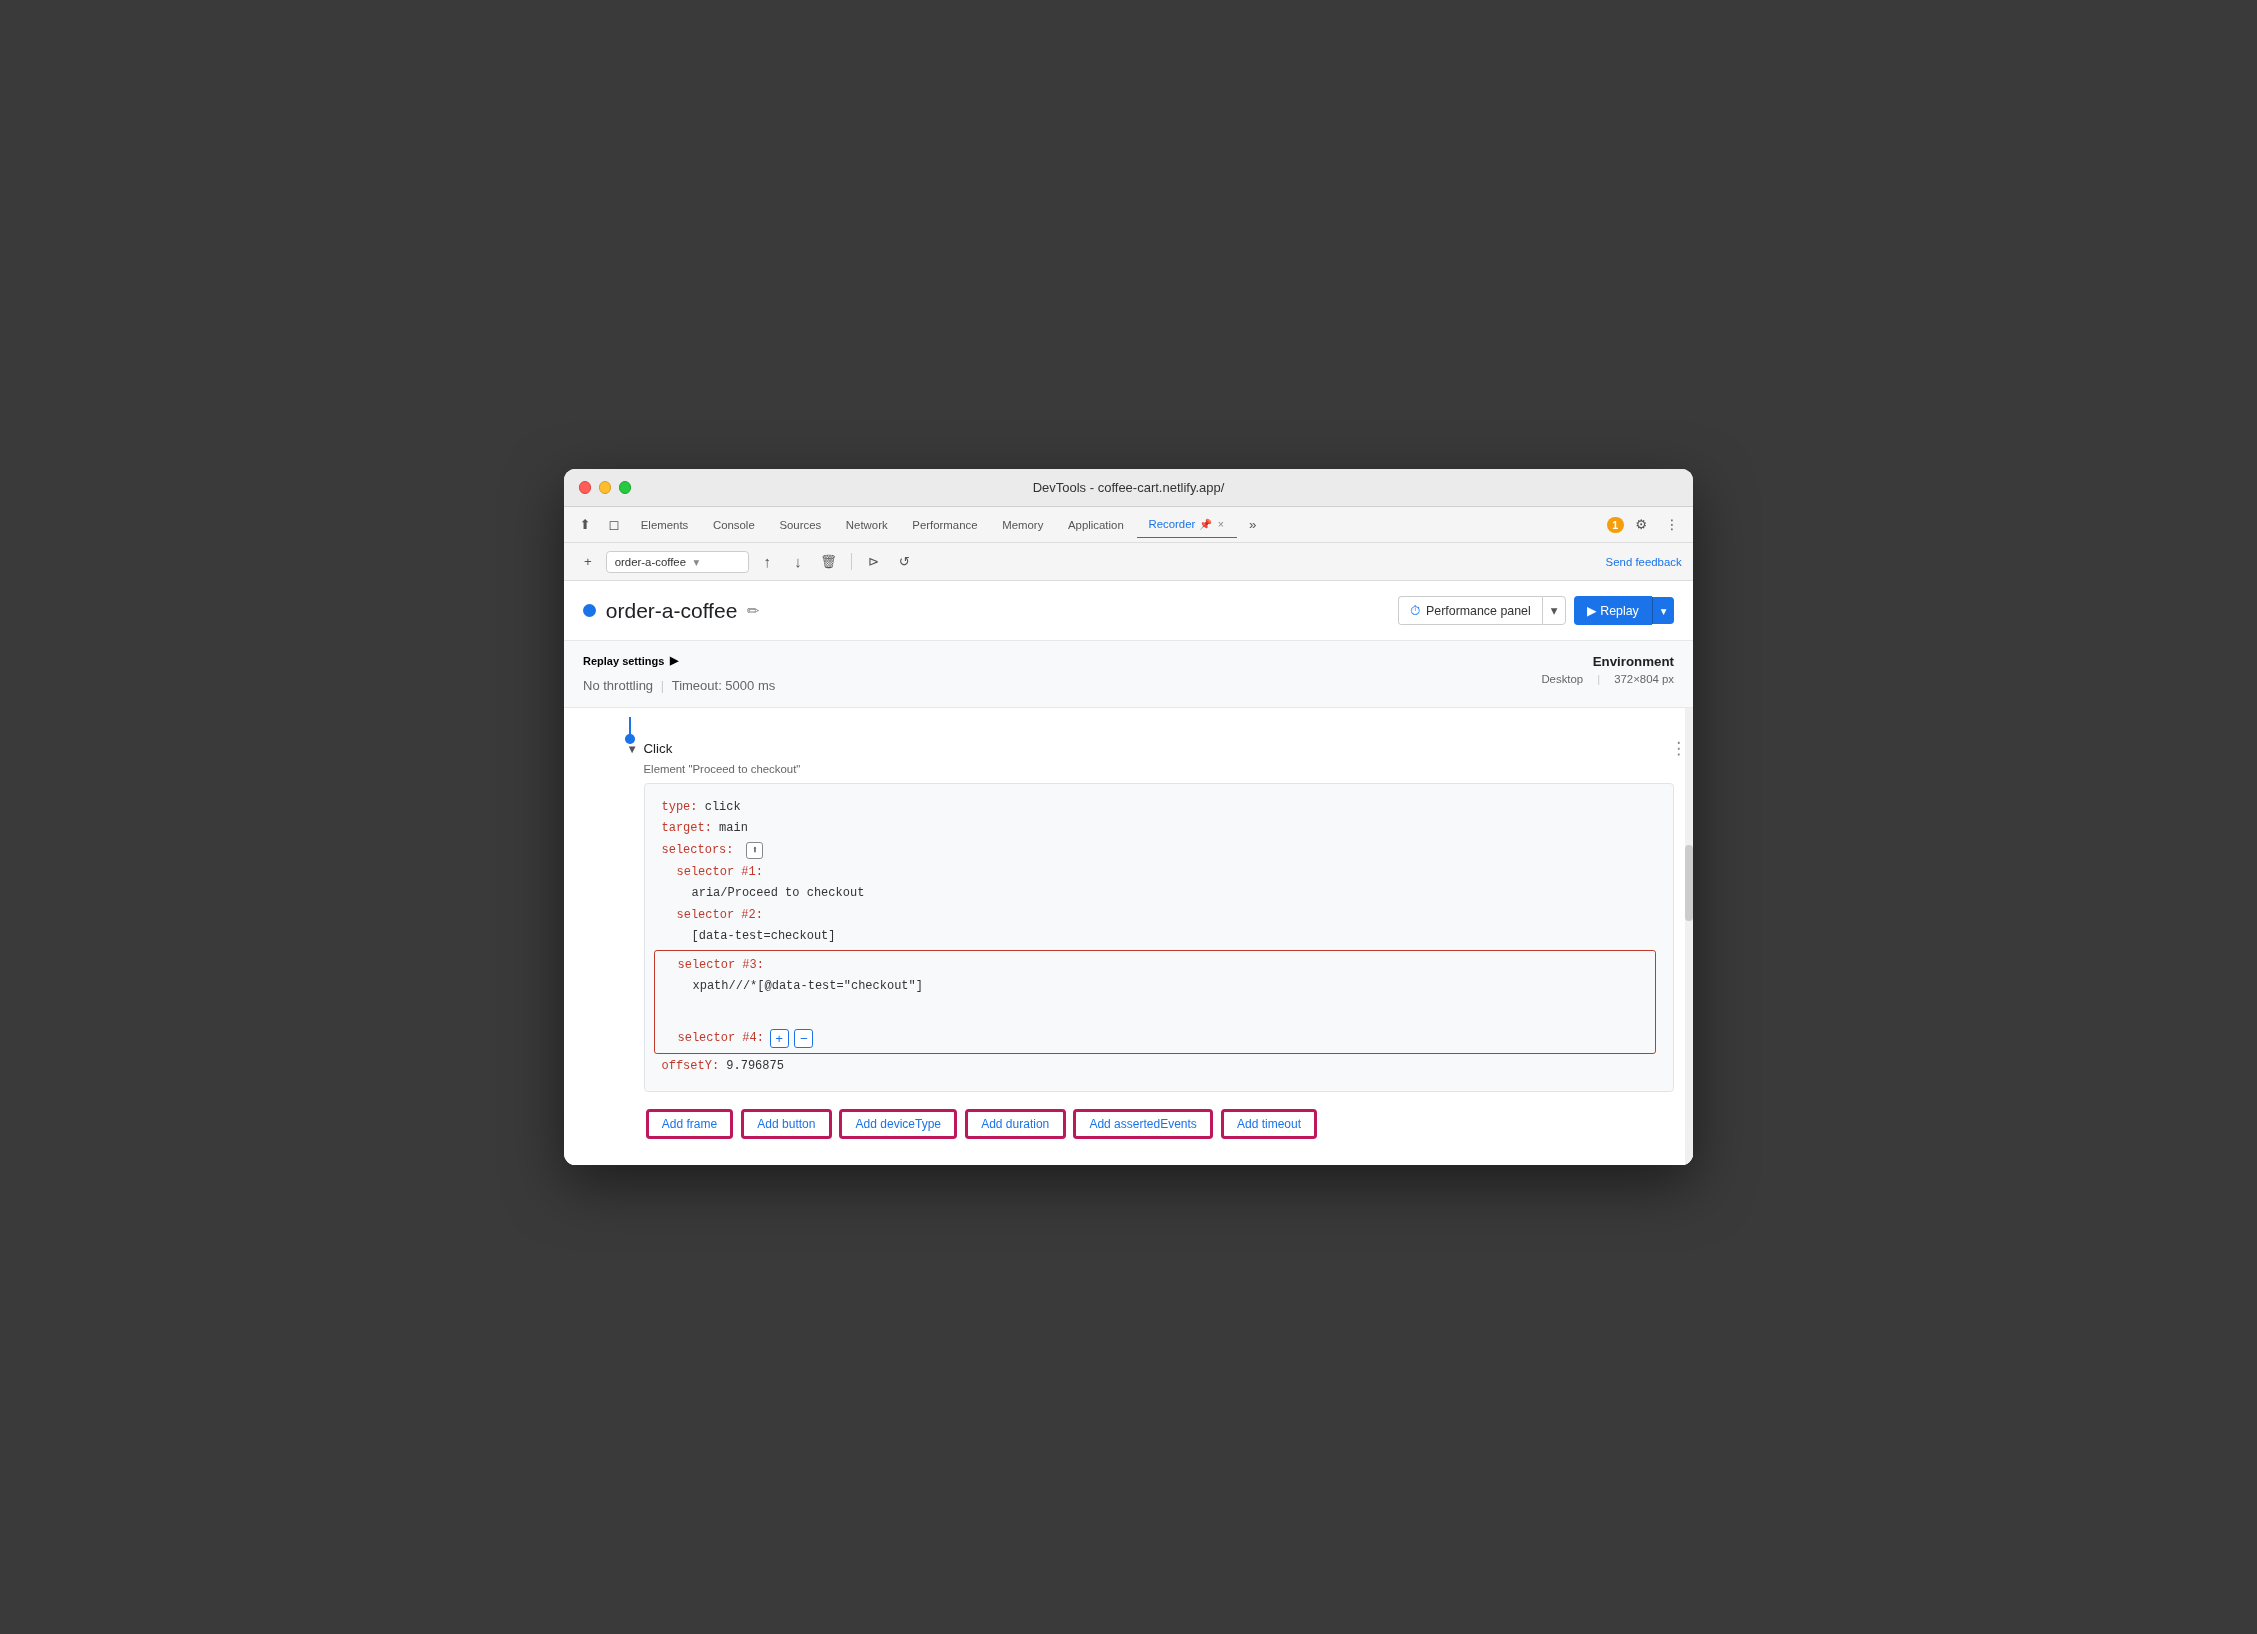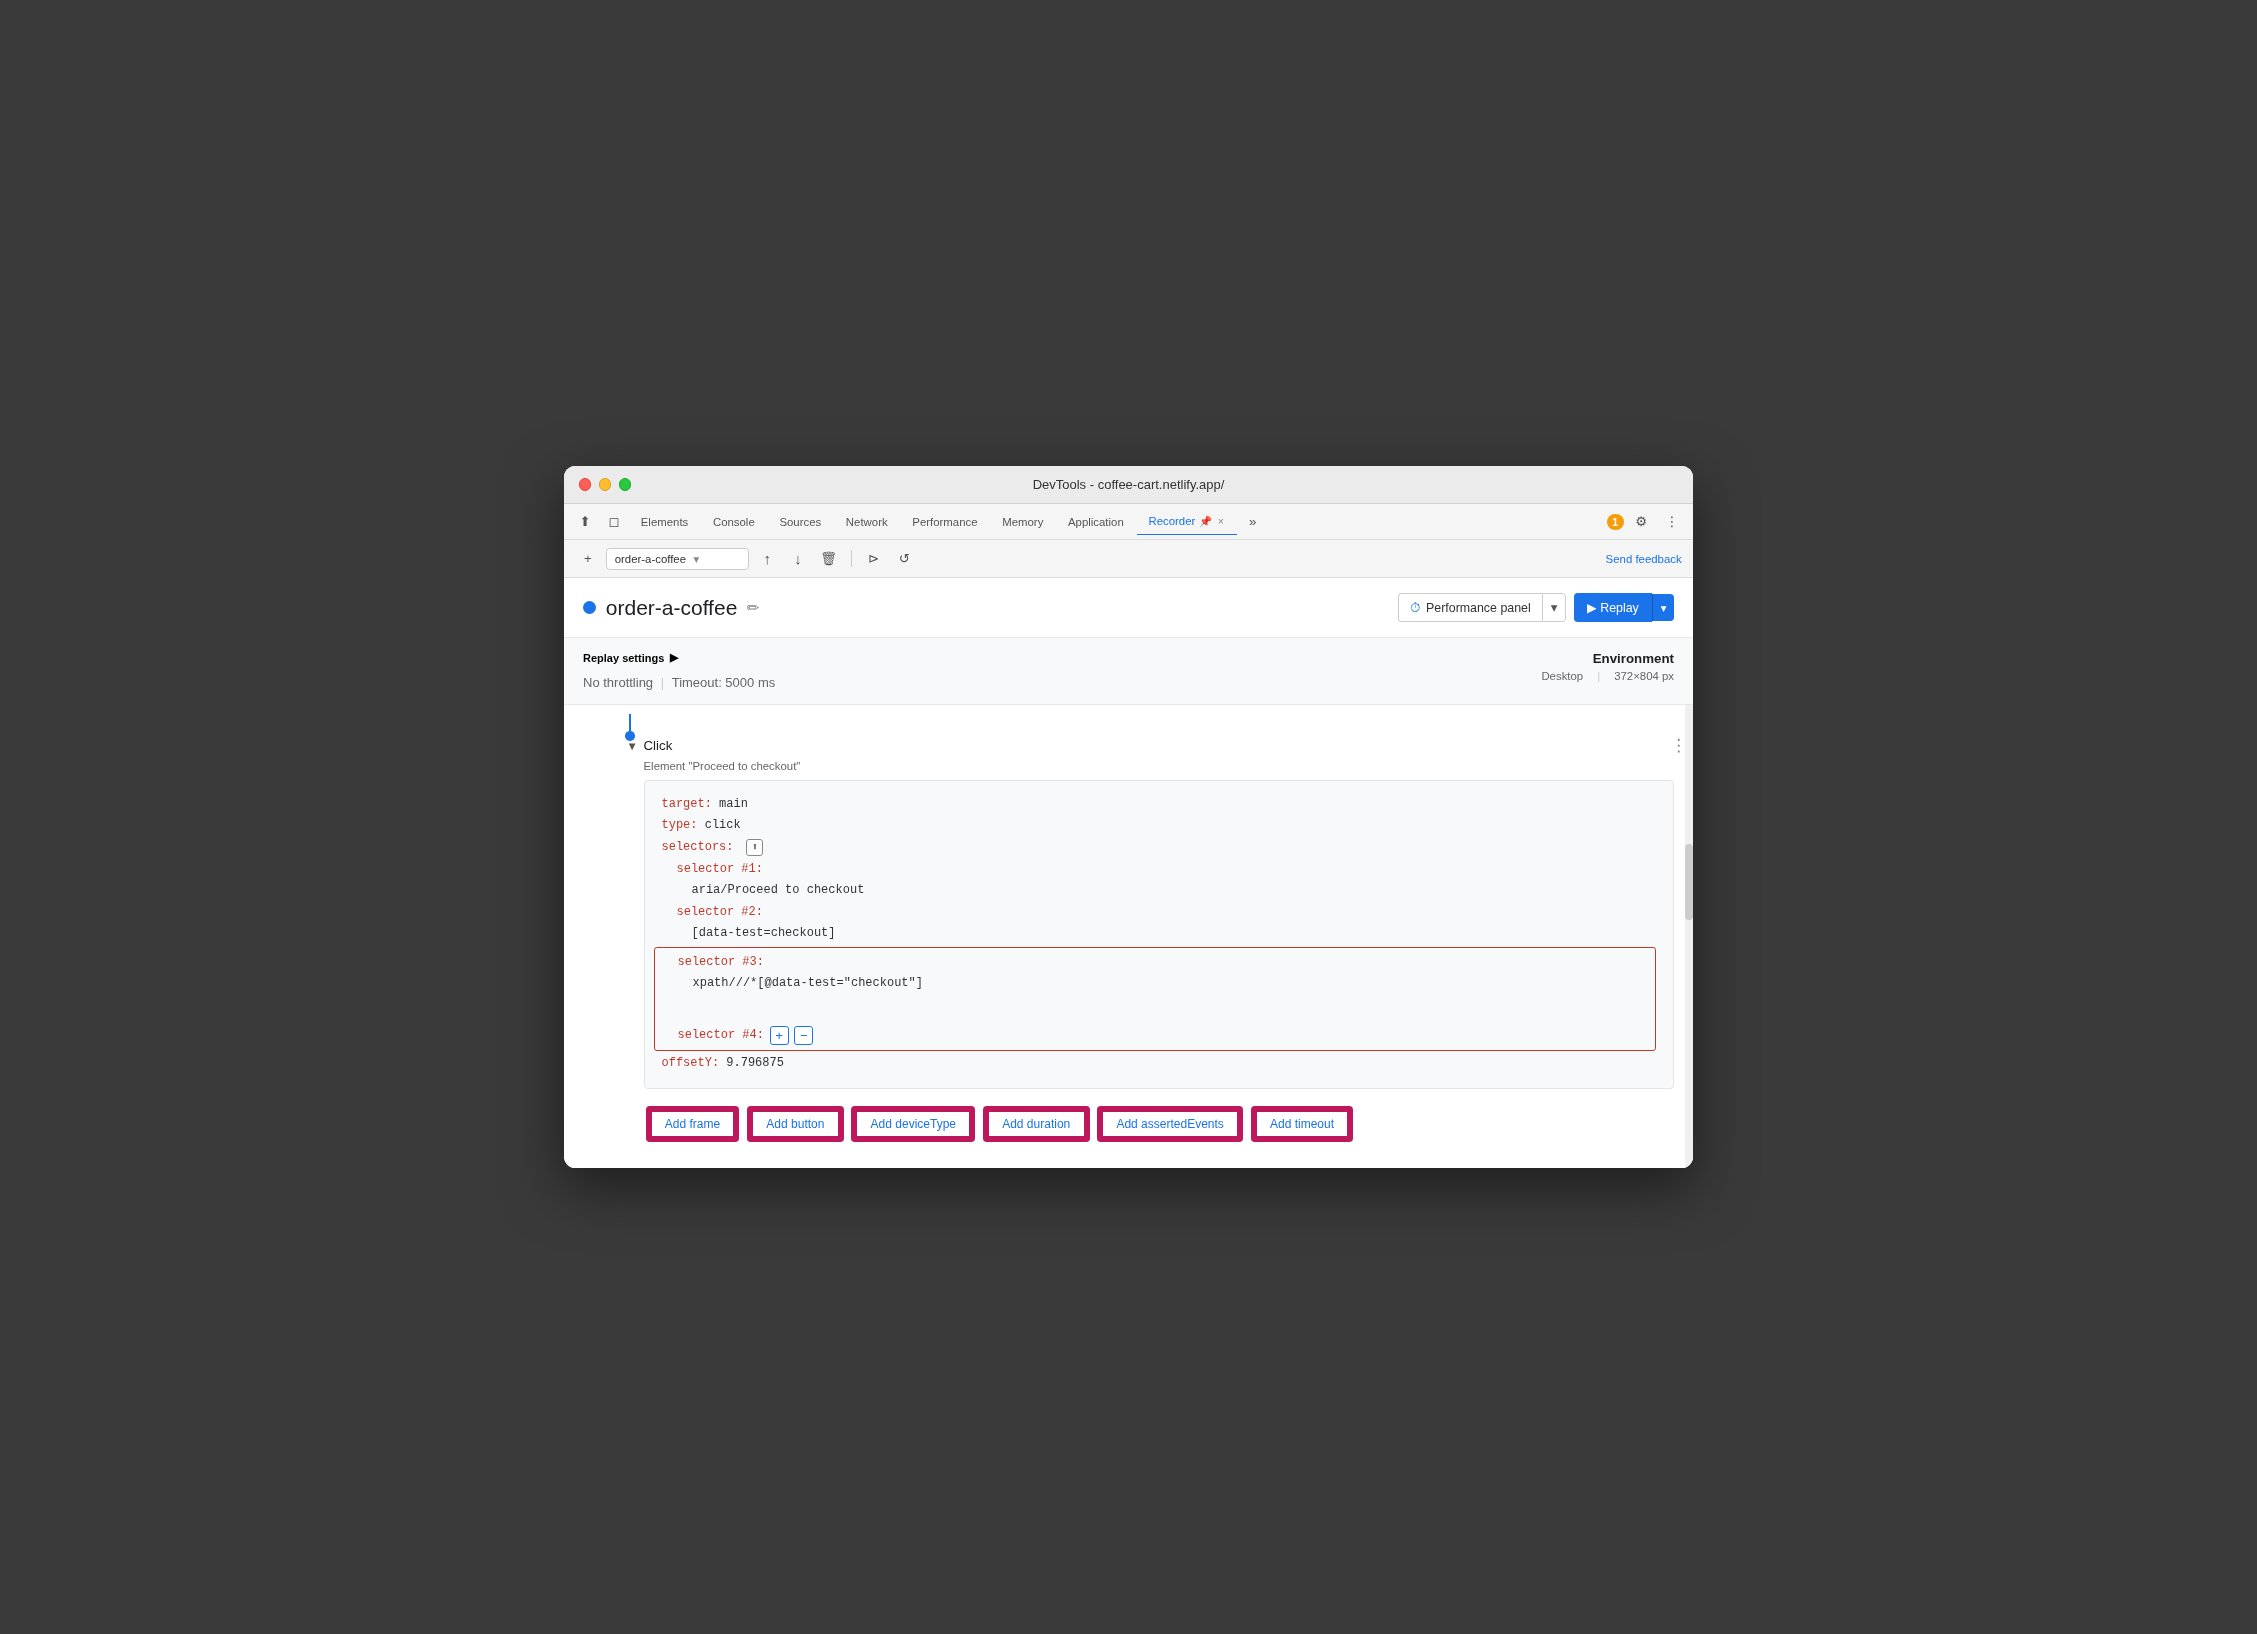--- a/index.html
+++ b/index.html
@@ -350,21 +350,21 @@
       line-height: 1;
     }
     
     .action-buttons {
       display: flex;
       gap: 7.6px;
       flex-wrap: wrap;
       padding: 7.6px 19px 13.3px 19px;
     }
     .action-btn {
-      border: 6px solid #be185d;
+      border: 3px solid #be185d;
       color: #1a73e8;
       background: white;
       padding: 4.8px 13.3px;
       border-radius: 3.8px;
       font-size: 12px;
       cursor: pointer;
     }
     
     .scrollbar-track {
       position: absolute;
@@ -566,24 +566,24 @@
           <div class="step-content">
             <div class="step-header">
               <span class="step-expand">▼</span>
               <span class="step-type">Click</span>
               <span class="step-more-btn">⋮</span>
             </div>
             <div class="step-desc">Element "Proceed to checkout"</div>
 
             <div class="code-block">
               <div>
+                <span class="prop-key">type:</span><span class="prop-val"> click</span>
+              </div>
+              <div>
                 <span class="prop-key">target:</span><span class="prop-val"> main</span>
-              </div>
-              <div>
-                <span class="prop-key">type:</span><span class="prop-val"> click</span>
               </div>
               <div>
                 <span class="prop-key">selectors:</span>
                 <span style="margin-left:5.7px; display:inline-flex; align-items:center; justify-content:center; width:17px; height:17px; border:1px solid #888; border-radius:2.9px; font-size:10.5px; color:#555; background:white;">⬆</span>
               </div>
               <div class="indent-1">
                 <span class="prop-key">selector #1:</span>
               </div>
               <div class="indent-2">
                 <span class="prop-val">aria/Proceed to checkout</span>

